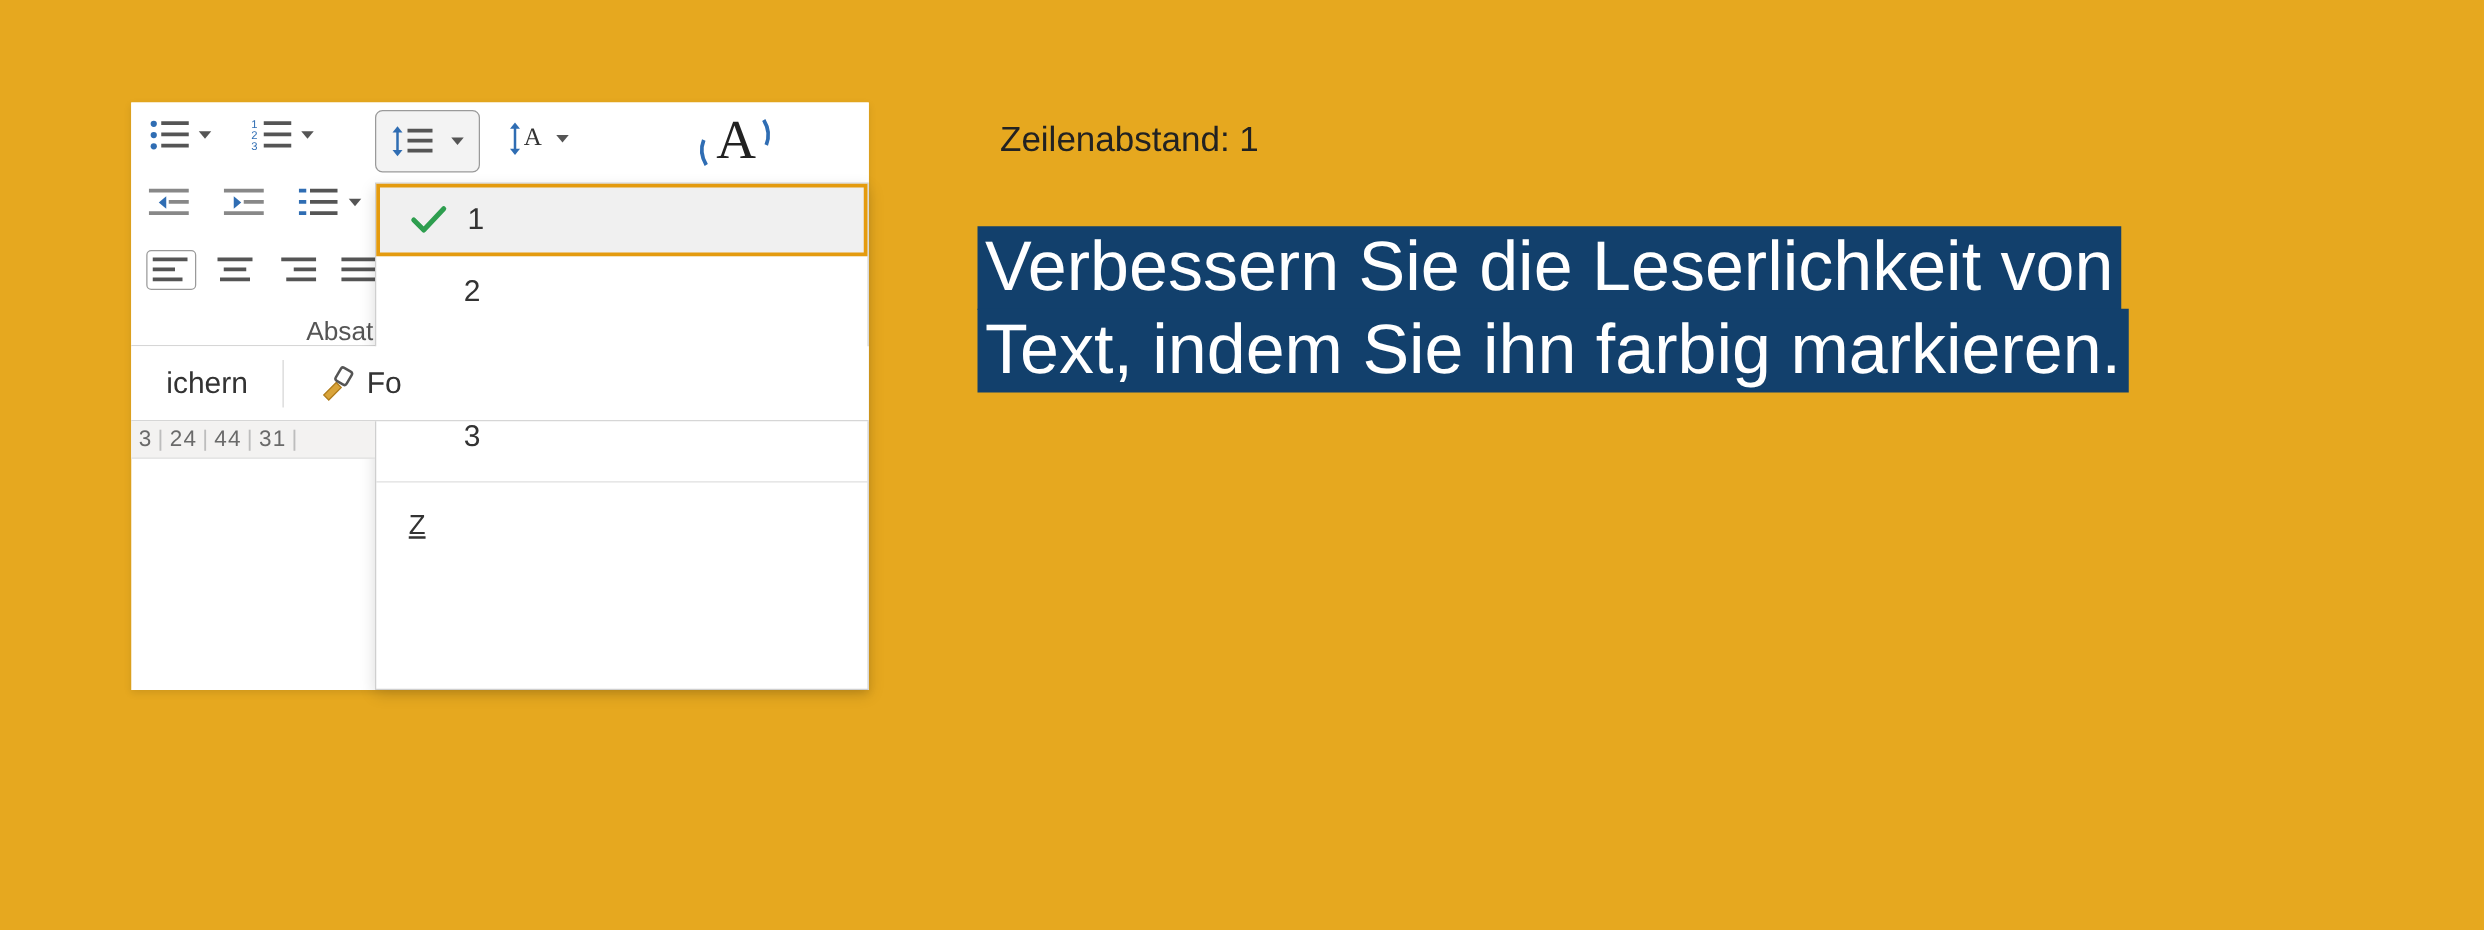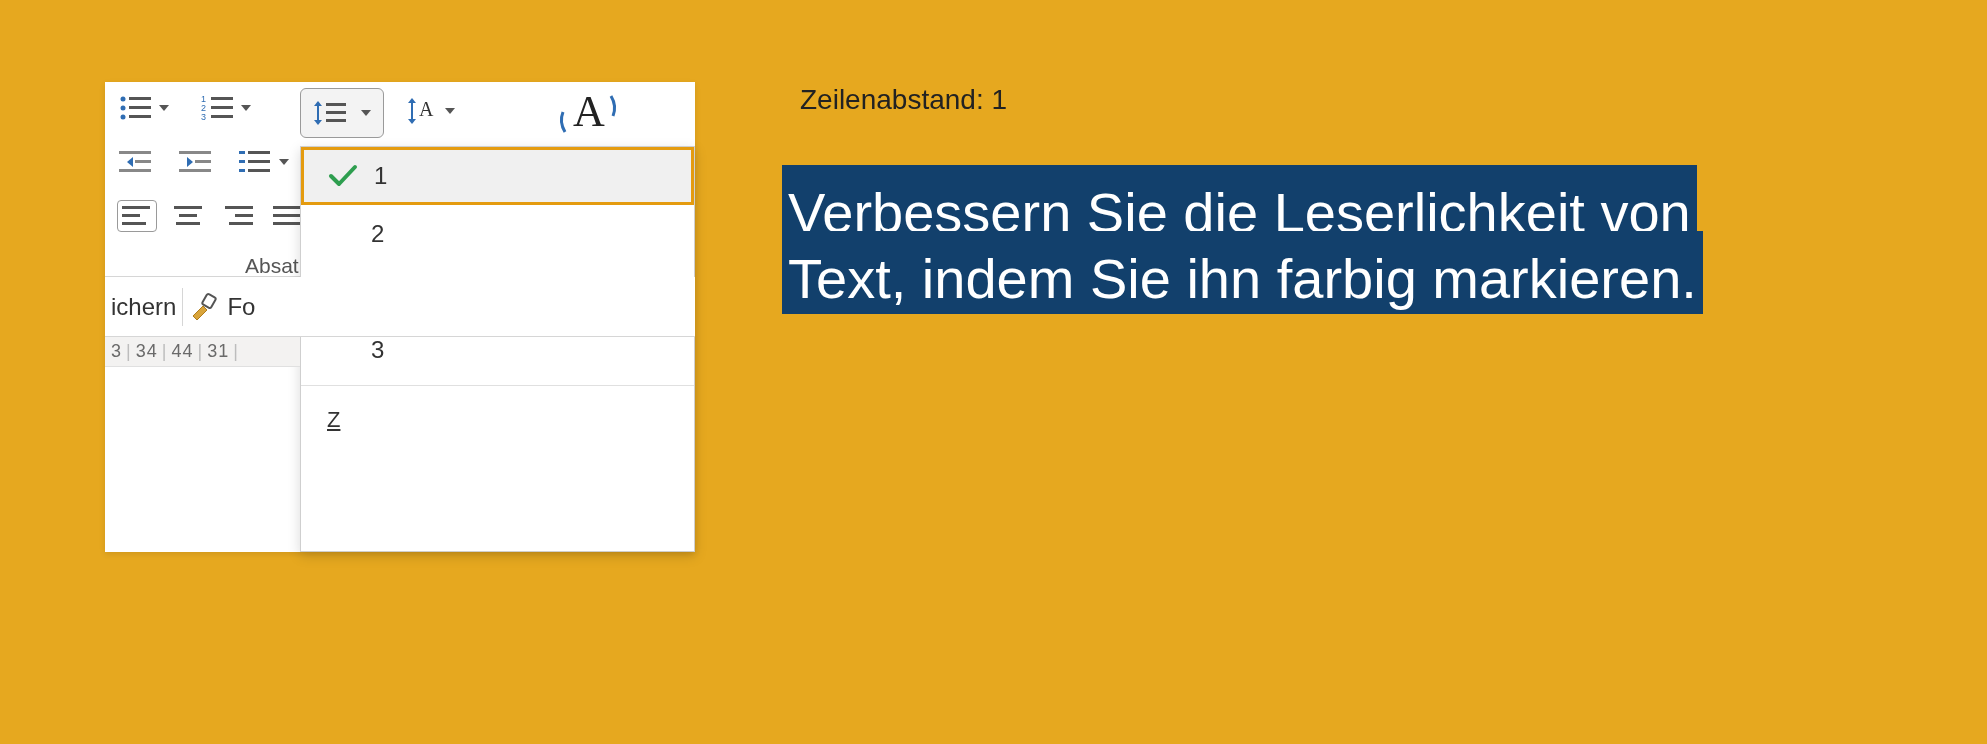--- a/index.html
+++ b/index.html
@@ -70,21 +70,21 @@
     border-bottom: 1px solid #d6d6d6;
     display: flex;
     align-items: center;
     background: #ffffff;
   }
   .tb2-item {
     display: flex;
     align-items: center;
     font-size: 24px;
     color: #333;
-    padding: 0 6px;
+    padding: 0 28px;
     height: 100%;
   }
   .tb2-sep {
     width: 1px; height: 38px; background: #d6d6d6;
   }
   .ruler {
     position: absolute;
     left: 0; top: 255px;
     width: 195px; height: 30px;
     background: #f3f2f1;
@@ -139,37 +139,37 @@
     align-items: center;
     padding-left: 26px;
     font-size: 22px;
   }
   .menu-bottom .ul { text-decoration: underline; }
 
   
   .caption {
     position: absolute;
     left: 800px;
-    top: 84px;
+    top: 96px;
     font-size: 28px;
     color: #222;
   }
   .bigtext {
     position: absolute;
     left: 782px;
     top: 180px;
     width: 1000px;
     font-size: 56px;
     line-height: 1.18;
     color: #ffffff;
     font-weight: 400;
   }
   .bigtext .hl {
     background: #12406c;
-    padding: 16px 6px 4px 6px;
+    padding: 0 6px 4px 6px;
     box-decoration-break: clone;
     -webkit-box-decoration-break: clone;
   }
 </style>
 </head>
 <body>
 
 <div class="panel">
 
   <div class="ribbon">
@@ -327,21 +327,21 @@
         <path d="M4 24 L14 14 L18 18 L8 28 Z" fill="#d9a43a" stroke="#b07c1c"></path>
         <rect x="15" y="3" width="10" height="12" rx="2" fill="none" stroke="#555" stroke-width="2" transform="rotate(30 20 9)"></rect>
       </svg>
       <span>Fo</span>
     </div>
   </div>
 
   <div class="ruler">
     <span class="num">3</span>
     <span class="tick">|</span>
-    <span class="num">34</span>
+    <span class="num">24</span>
     <span class="tick">|</span>
     <span class="num">44</span>
     <span class="tick">|</span>
     <span class="num">31</span>
     <span class="tick">|</span>
   </div>
 
 </div>
 
 <div class="caption">Zeilenabstand: 1</div>

